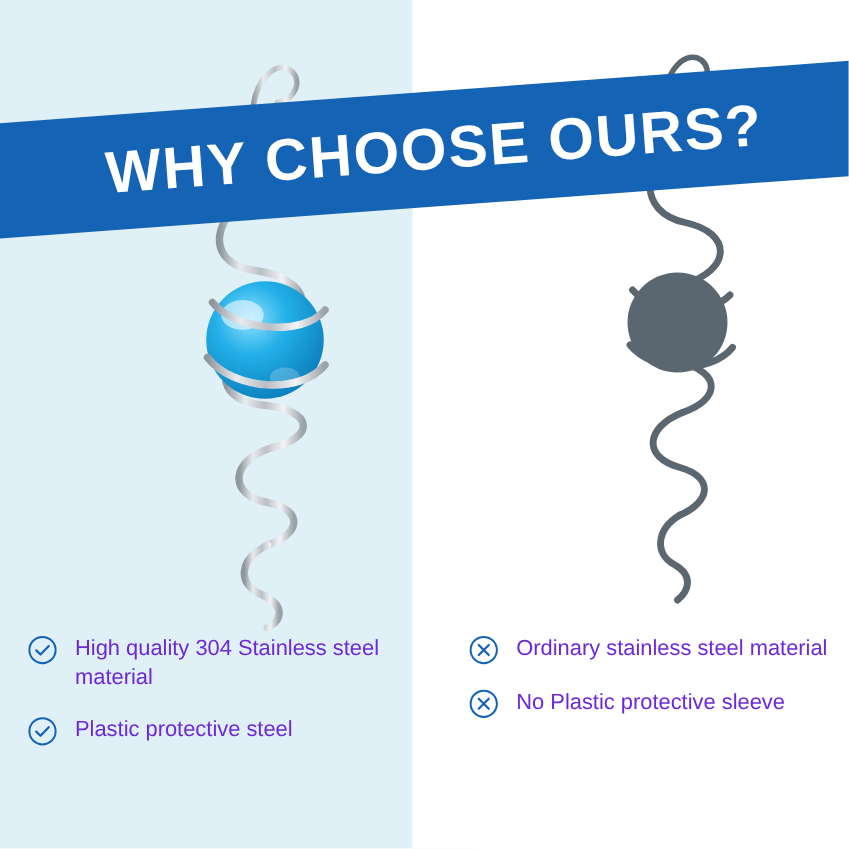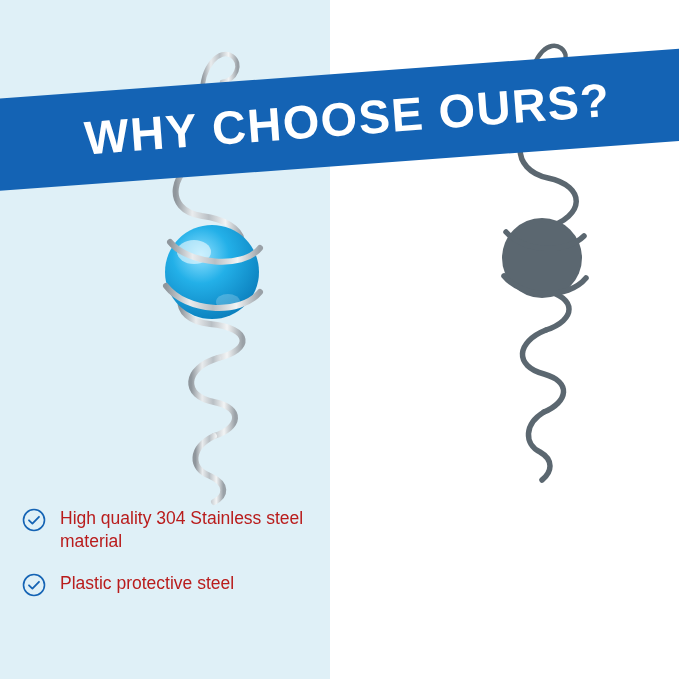--- a/index.html
+++ b/index.html
@@ -95,21 +95,21 @@
   .bullet-icon {
     flex: 0 0 auto;
     width: 24px;
     height: 24px;
     margin-right: 14px;
     margin-top: 1px;
   }
   .bullet-text {
     font-size: 17.5px;
     line-height: 1.33;
-    color: #b91c1c;
+    color: #6d28d9;
     font-family: "Liberation Sans", sans-serif;
   }
   .col-right .bullet-text { font-size: 17.5px; }
 </style>
 </head>
 <body>
 
 <div id="canvas">
 
   <div class="bg-left"></div>
@@ -223,15 +223,34 @@
       <div class="bullet">
         <svg class="bullet-icon" viewBox="0 0 24 24">
           <circle cx="12" cy="12" r="10.5" fill="none" stroke="#1463b4" stroke-width="1.6"></circle>
           <path d="M7 12.3 L10.4 15.6 L17 8.8" fill="none" stroke="#1463b4" stroke-width="1.8" stroke-linecap="round" stroke-linejoin="round"></path>
         </svg>
         <div class="bullet-text">Plastic protective steel</div>
       </div>
 
     </div>
 
+    <div class="bullet-col col-right">
+
+      <div class="bullet">
+        <svg class="bullet-icon" viewBox="0 0 24 24">
+          <circle cx="12" cy="12" r="10.5" fill="none" stroke="#1463b4" stroke-width="1.6"></circle>
+          <path d="M8 8 L16 16 M16 8 L8 16" fill="none" stroke="#1463b4" stroke-width="1.8" stroke-linecap="round"></path>
+        </svg>
+        <div class="bullet-text">Ordinary stainless steel material</div>
+      </div>
+
+      <div class="bullet">
+        <svg class="bullet-icon" viewBox="0 0 24 24">
+          <circle cx="12" cy="12" r="10.5" fill="none" stroke="#1463b4" stroke-width="1.6"></circle>
+          <path d="M8 8 L16 16 M16 8 L8 16" fill="none" stroke="#1463b4" stroke-width="1.8" stroke-linecap="round"></path>
+        </svg>
+        <div class="bullet-text">No Plastic protective sleeve</div>
+      </div>
+
+    </div>
   </div>
 
 </div>
 
 </body></html>

